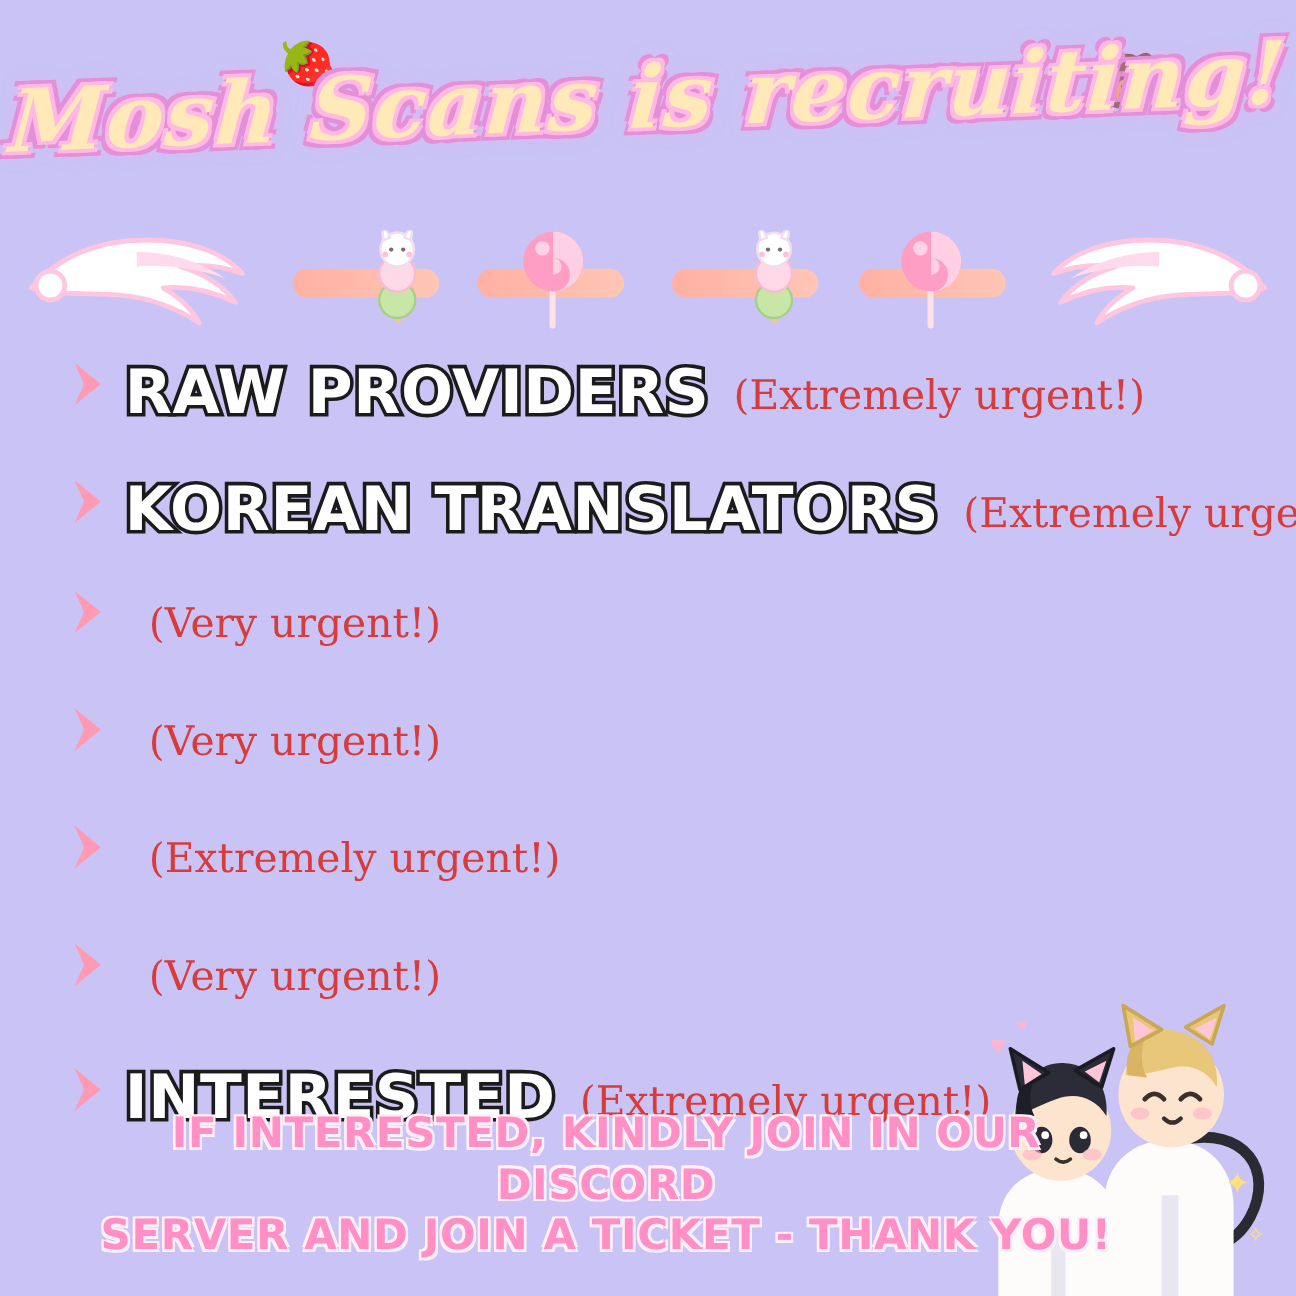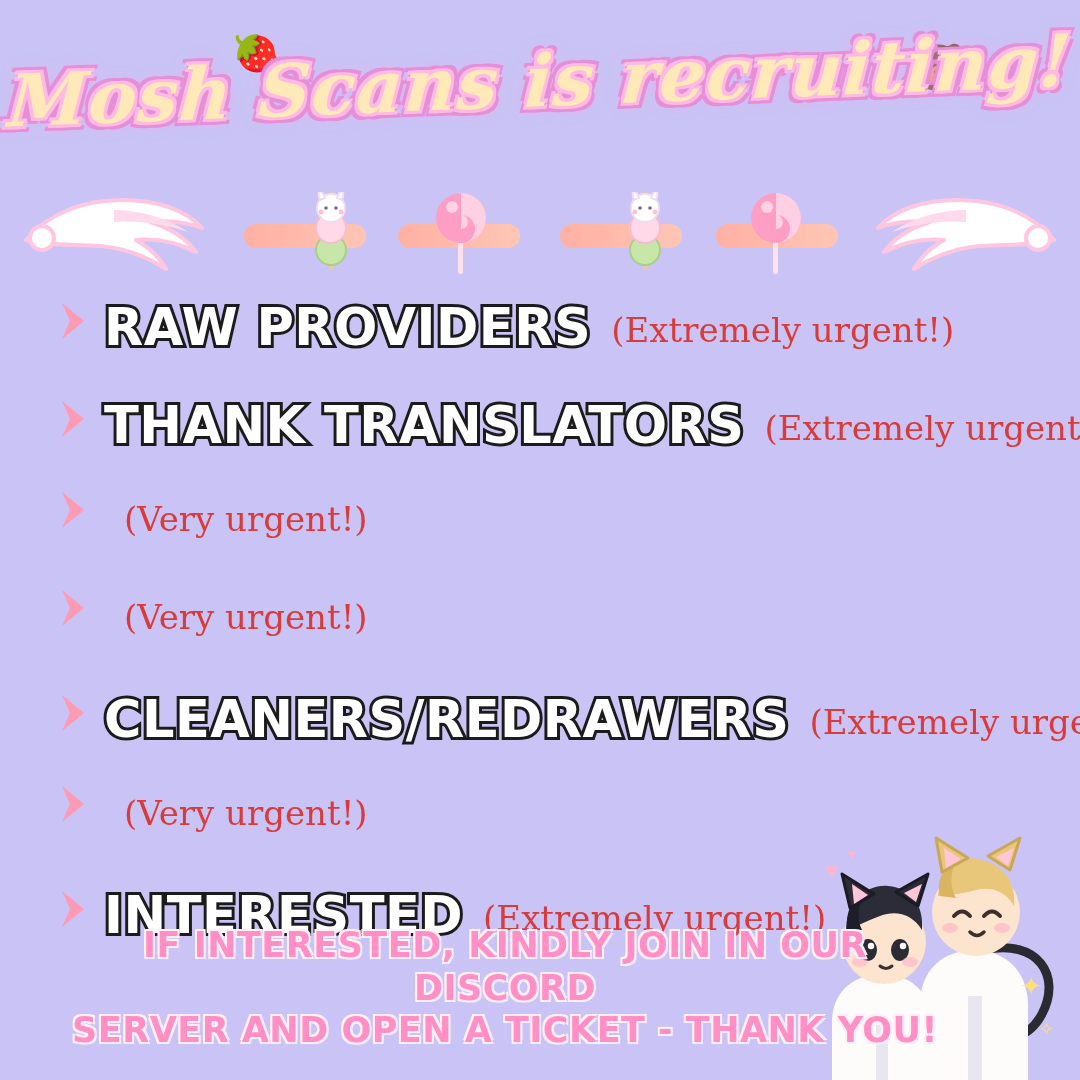--- a/index.html
+++ b/index.html
@@ -255,21 +255,21 @@
       <span class="role-label">RAW PROVIDERS</span>
       <span class="role-urgency">(Extremely urgent!)</span>
     </div>
 
     <div class="role-row">
       <span class="arrow">
         <svg viewBox="0 0 30 40">
             <path d="M4 2 L26 20 L4 38 L12 20 Z" fill="#ff9ab4"></path>
           </svg>
       </span>
-      <span class="role-label">THANK TRANSLATORS</span>
+      <span class="role-label">KOREAN TRANSLATORS</span>
       <span class="role-urgency">(Extremely urgent!)</span>
     </div>
 
     <div class="role-row">
       <span class="arrow">
         <svg viewBox="0 0 30 40">
             <path d="M4 2 L26 20 L4 38 L12 20 Z" fill="#ff9ab4"></path>
           </svg>
       </span>
       <span class="role-urgency">(Very urgent!)</span>
@@ -283,21 +283,20 @@
       </span>
       <span class="role-urgency">(Very urgent!)</span>
     </div>
 
     <div class="role-row">
       <span class="arrow">
         <svg viewBox="0 0 30 40">
             <path d="M4 2 L26 20 L4 38 L12 20 Z" fill="#ff9ab4"></path>
           </svg>
       </span>
-      <span class="role-label">CLEANERS/REDRAWERS</span>
       <span class="role-urgency">(Extremely urgent!)</span>
     </div>
 
     <div class="role-row">
       <span class="arrow">
         <svg viewBox="0 0 30 40">
             <path d="M4 2 L26 20 L4 38 L12 20 Z" fill="#ff9ab4"></path>
           </svg>
       </span>
       <span class="role-urgency">(Very urgent!)</span>
@@ -361,16 +360,16 @@
       <path d="M168 196 C148 208 128 214 112 214 C104 214 98 210 98 204" fill="none" stroke="#fdfcfa" stroke-width="22" stroke-linecap="round"></path>
     </svg>
     <span class="sparkle s1">✦</span>
     <span class="sparkle s2">✧</span>
     <span class="heart">♥</span>
     <span class="heart h2">♥</span>
   </div>
 
   <div class="footer">
     <div class="footer-line">IF INTERESTED, KINDLY JOIN IN OUR DISCORD</div>
-    <div class="footer-line">SERVER AND OPEN A TICKET - THANK YOU!</div>
+    <div class="footer-line">SERVER AND JOIN A TICKET - THANK YOU!</div>
   </div>
 
 </div>
 
 </body></html>

